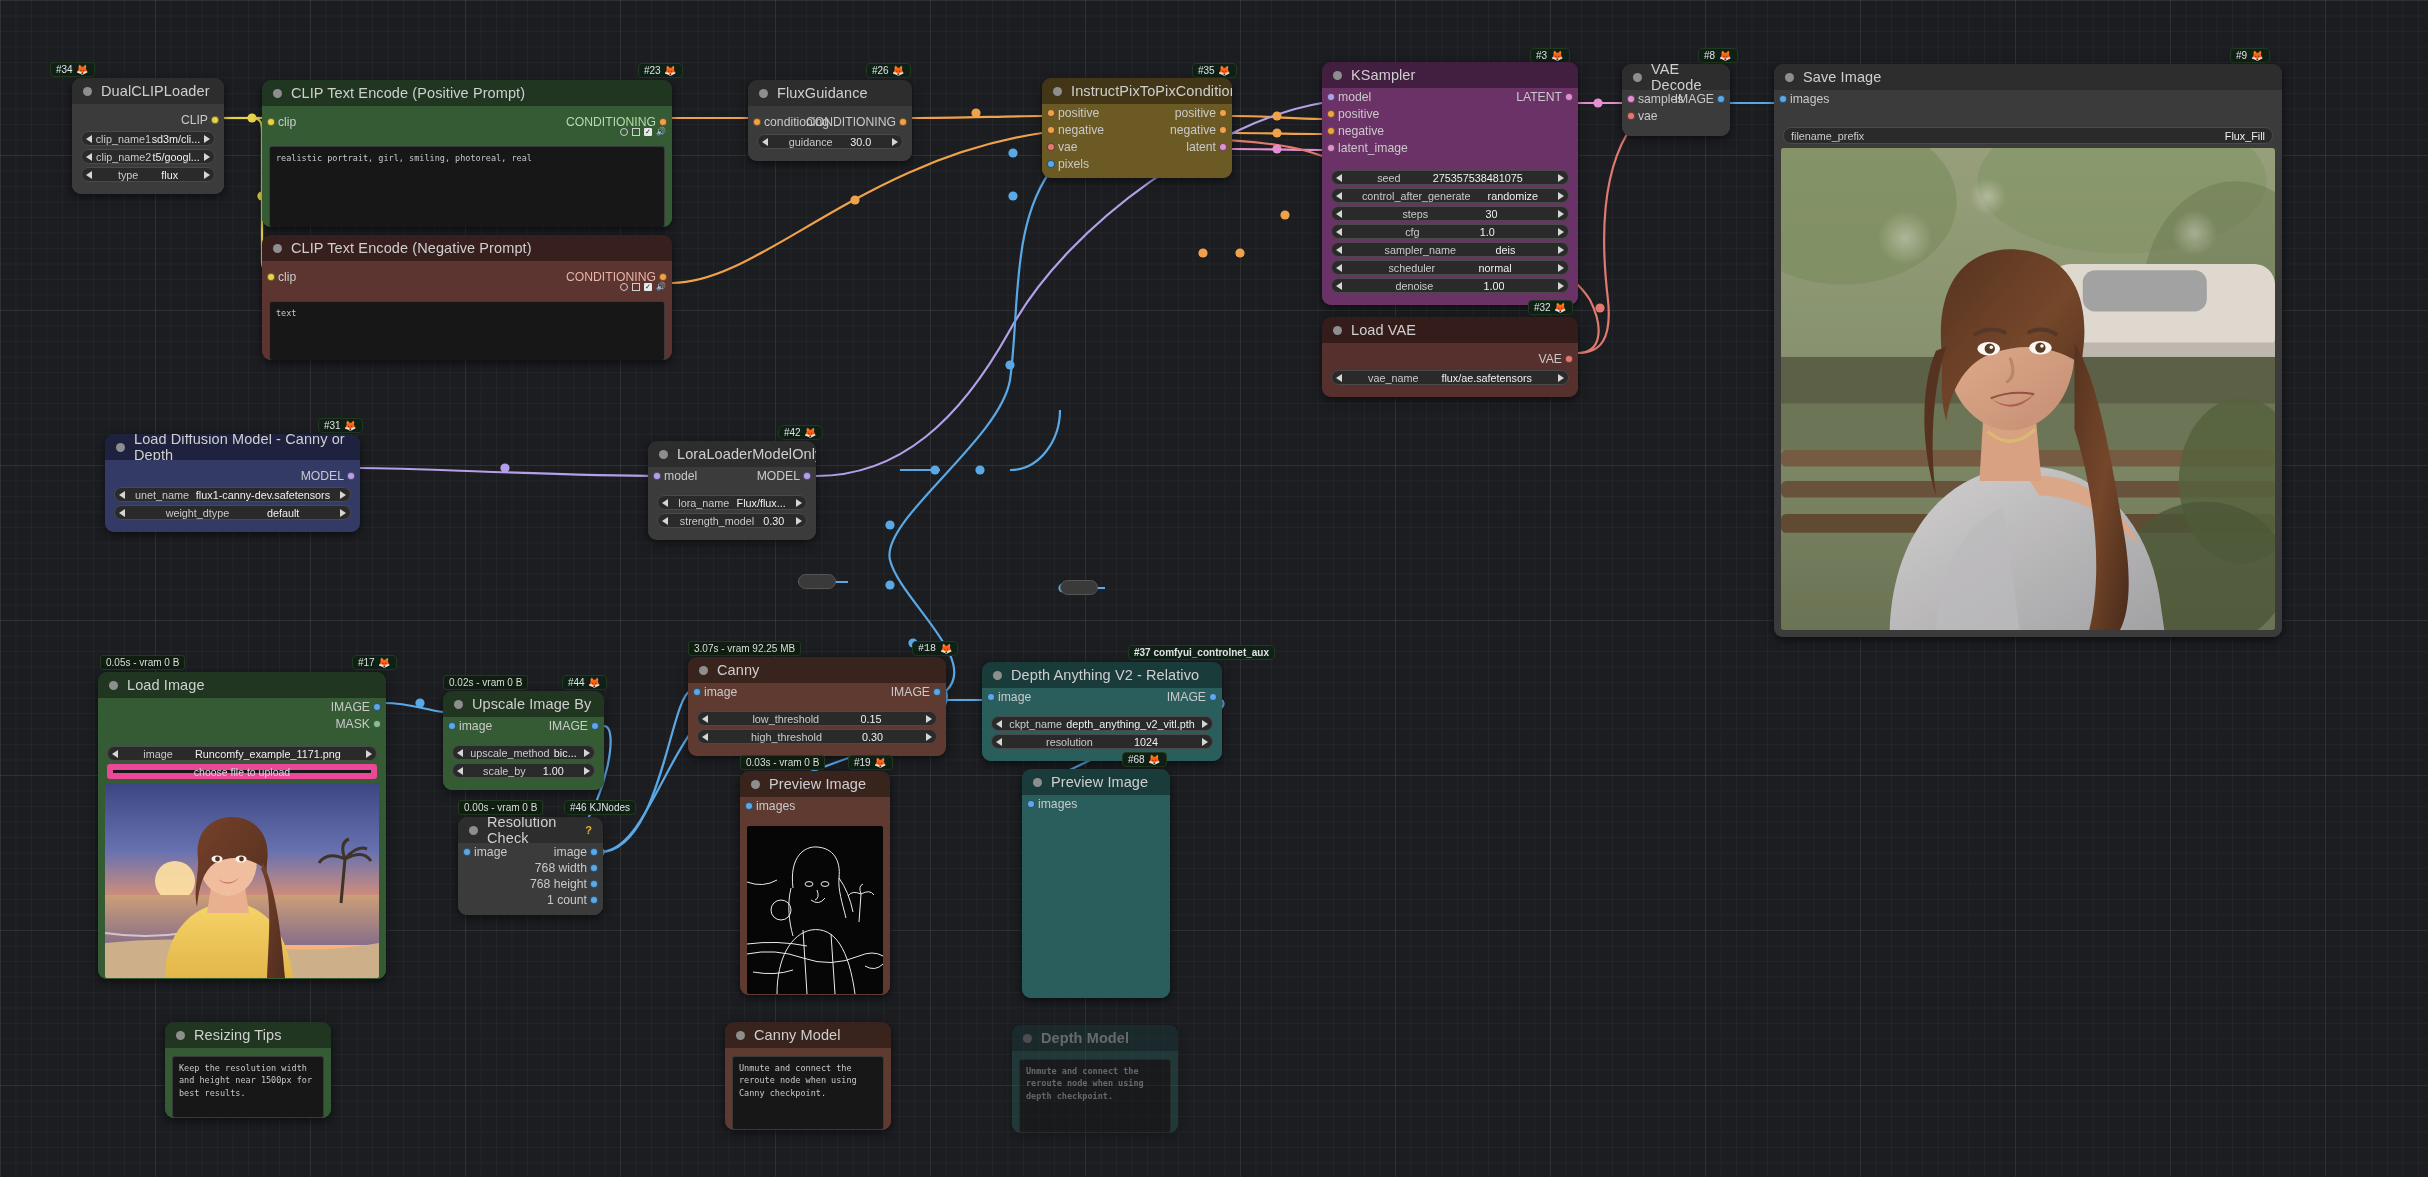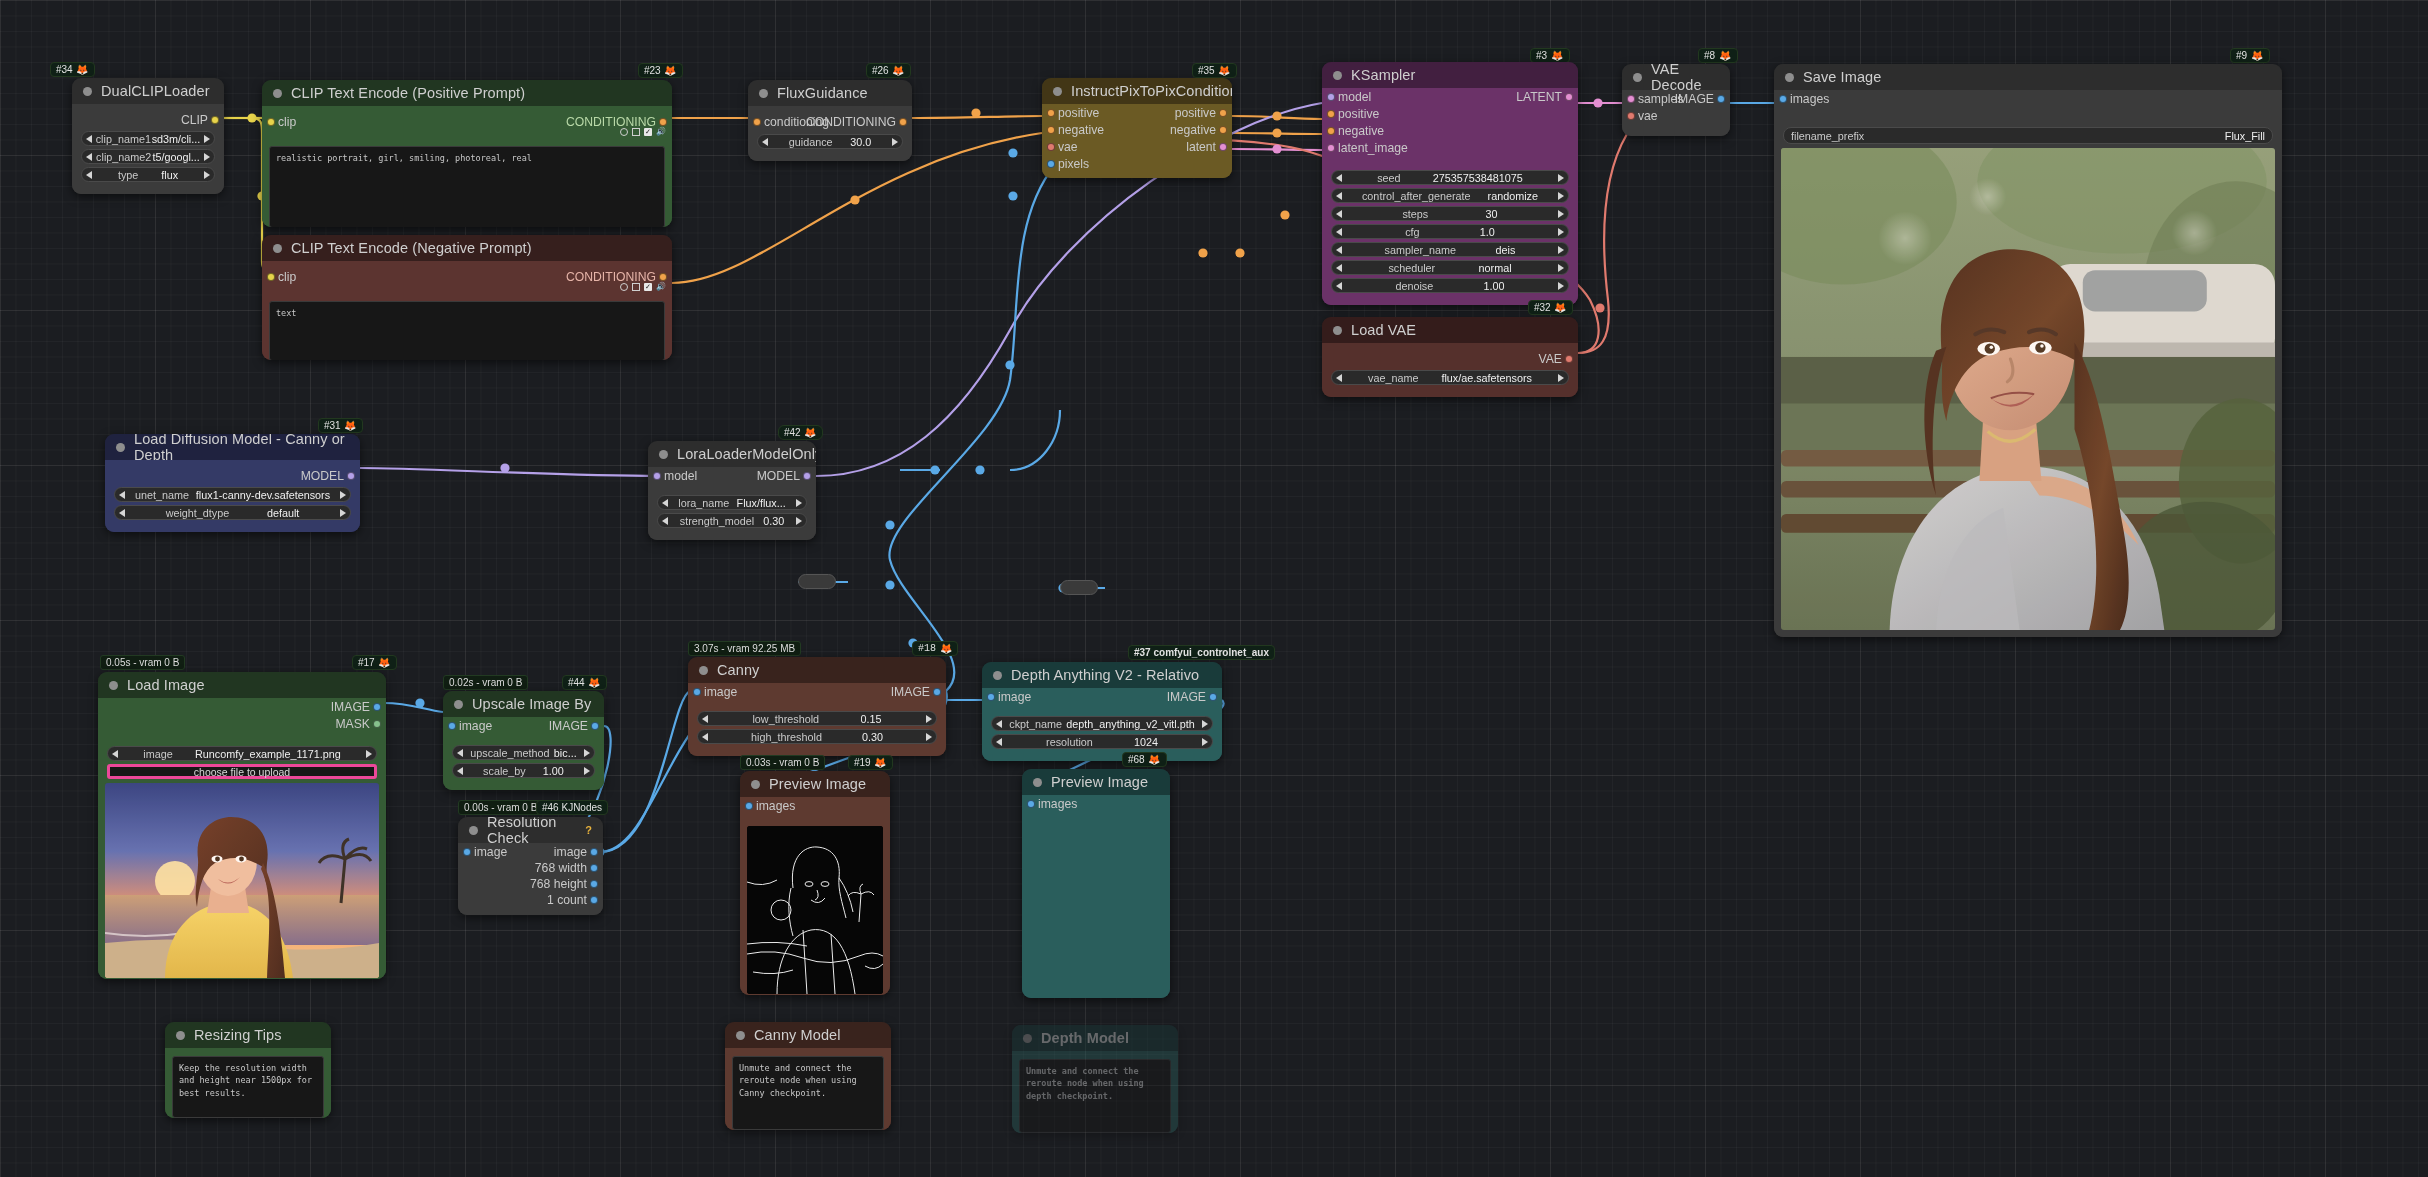--- a/index.html
+++ b/index.html
@@ -65,21 +65,21 @@
     padding:0 4px; font-size:10.8px; color:#d3d3d3;
   }
   .widget .wname { color:#cacaca; padding-left:3px; white-space:nowrap; overflow:hidden; text-overflow:ellipsis;}
   .widget .wval  { color:#efefef; padding-right:3px; white-space:nowrap; overflow:hidden; text-overflow:ellipsis; }
   .arrowL, .arrowR { width:0;height:0;flex:0 0 auto; }
   .arrowL { border-top:4px solid transparent;border-bottom:4px solid transparent;border-right:6px solid #d6d6d6; }
   .arrowR { border-top:4px solid transparent;border-bottom:4px solid transparent;border-left:6px solid #d6d6d6; }
 
   .btnwidget {
     margin:3px 9px; height:15px; border-radius:3px;
-    background:#171717; border:3px solid #ec4899;
+    background:#171717; border:6px solid #ec4899;
     display:flex;align-items:center;justify-content:center;
     font-size:10.5px;color:#d8d8d8;
   }
   .textarea {
     margin:4px 7px; background:#171717; border:1px solid #3a3a3a; border-radius:3px;
     font-family:"DejaVu Sans Mono", monospace; font-size:8.5px; color:#c8c8c8;
     padding:5px 6px; line-height:1.45; overflow:hidden; white-space:pre-wrap;
   }
   .imgbox { margin:4px 7px; border-radius:3px; overflow:hidden; position:relative; }
 
@@ -775,21 +775,21 @@
     <div class="widget">
       <span class="arrowL"></span>
       <span class="wname">scale_by</span>
       <span class="wval">1.00</span>
       <span class="arrowR"></span>
     </div>
   </div>
 </div>
 
 <div class="runbadge" style="left:458px;top:800px;">0.00s - vram 0 B</div>
-<div class="badge" style="left:536px;top:800px;justify-content:center;">
+<div class="badge" style="left:564px;top:800px;justify-content:center;">
   <span>#46 KJNodes</span>
 </div>
 <div class="node n-grey" style="left:458px;top:817px;width:145px;">
   <div class="title">
     <span class="dot-title"></span>
     <span>Resolution Check</span>
     <span class="qmark">?</span>
   </div>
   <div class="body" style="position:relative;height:72px;">
     <div class="slot in" style="position:absolute;left:0;top:0;">

